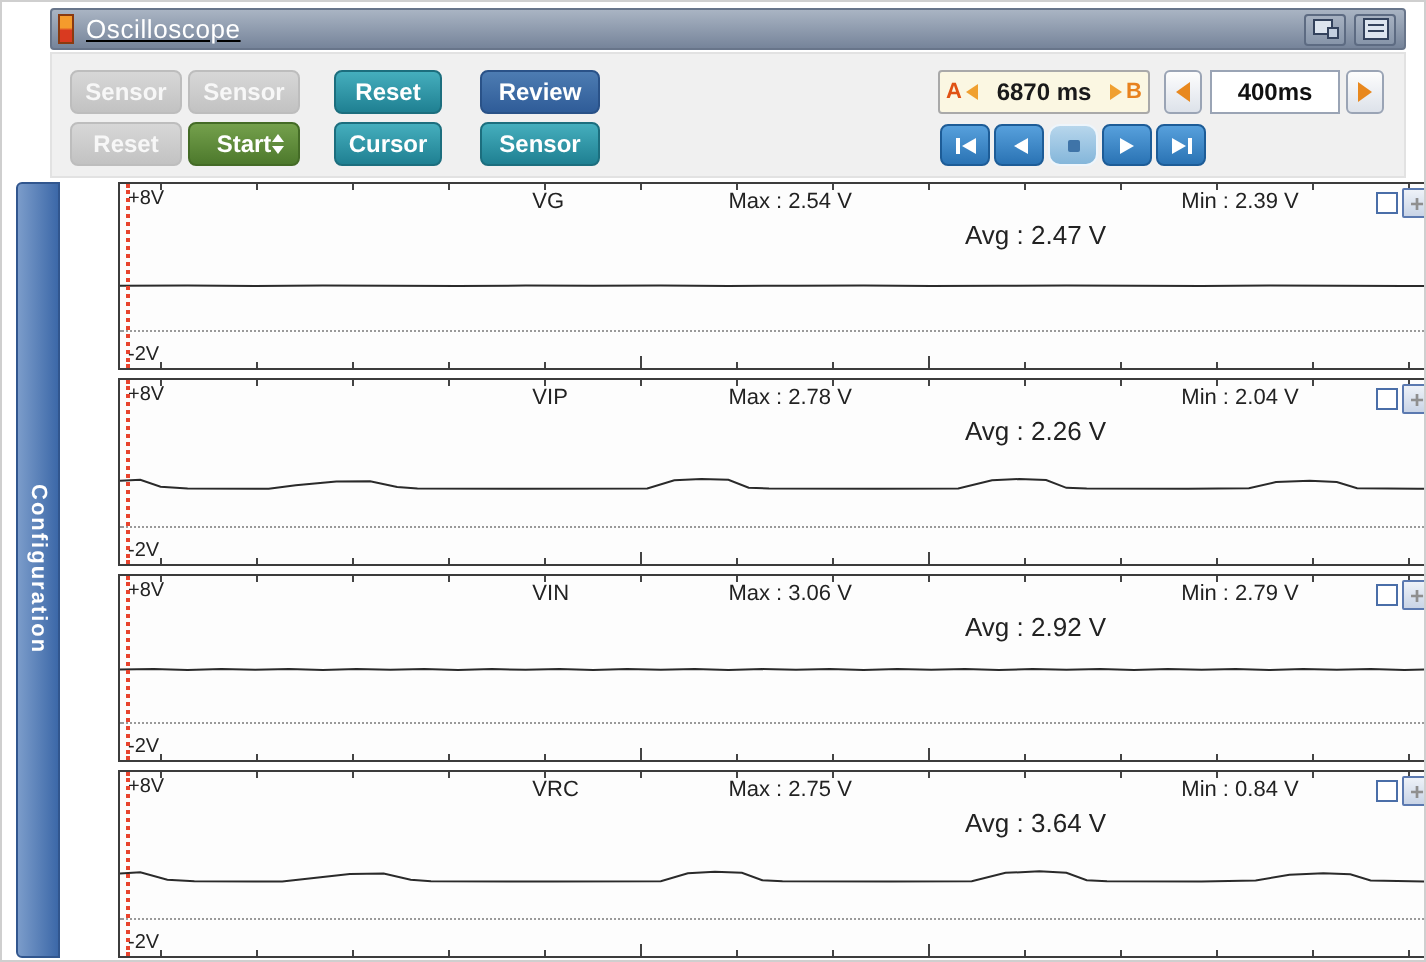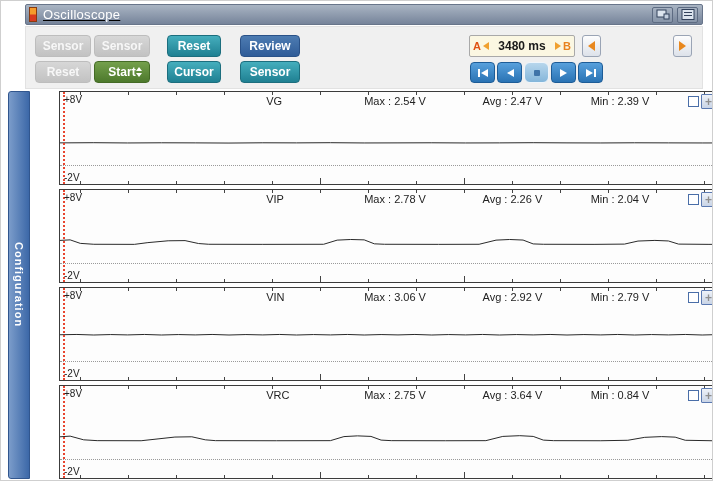--- a/index.html
+++ b/index.html
@@ -68,21 +68,21 @@
   .channels{position:absolute;left:30px;top:90px;width:678px;height:388px;display:flex;flex-direction:column;gap:4px;padding-left:28px;}
   .channel{position:relative;flex:1;background:#fdfdfd;border:1px solid #3c3c3c;box-sizing:border-box;overflow:hidden;}
   .wave{position:absolute;left:0;top:0;width:100%;height:100%;}
   .zero-line{position:absolute;left:0;right:0;top:79%;border-top:1px dotted #9a9a9a;}
   .cursor-a{position:absolute;left:3px;top:0;bottom:0;width:0;border-left:2px dotted #e8442e;}
   .cursor-b{position:absolute;right:8px;top:0;bottom:0;width:0;border-left:1px dashed #333;}
   .vtop{position:absolute;left:4px;top:2px;font-size:10px;color:#222;}
   .vbot{position:absolute;left:4px;bottom:1px;font-size:10px;color:#222;}
   .ch-name{position:absolute;left:30.5%;top:3px;font-size:11px;color:#222;}
   .ch-max{position:absolute;left:45%;top:3px;font-size:11px;color:#222;}
-  .ch-avg{position:absolute;left:62.5%;top:3px;font-size:11px;color:#222;}
+  .ch-avg{position:absolute;left:62.5%;top:18px;font-size:13px;color:#222;}
   .ch-min{position:absolute;left:78.5%;top:3px;font-size:11px;color:#222;}
   .b-label{position:absolute;right:10px;bottom:0px;font-size:10px;color:#222;}
   .ch-ctrls{position:absolute;right:3px;top:2px;display:flex;gap:2px;align-items:center;}
   .ck{width:11px;height:11px;background:#fff;border:1px solid #4a6ea8;box-sizing:border-box;cursor:pointer;}
   .cbtn{width:15px;height:15px;box-sizing:border-box;background:linear-gradient(#eef2f8,#c9d4e6);
     border:1px solid #5b79b0;color:#8f8f8f;font-weight:bold;font-size:12px;line-height:1;
     display:flex;align-items:center;justify-content:center;border-radius:1px;cursor:pointer;}
   .tick{position:absolute;width:1px;background:#444;}
 </style>
 </head>
@@ -123,28 +123,29 @@
           <i class="su"></i>
           <i class="sd"></i>
         </span>
     </div>
     <div class="btn teal r2 c3">Cursor</div>
     <div class="btn teal r2 c4">Sensor</div>
 
     <div class="ab-box">
       <span class="ab-a">A</span>
       <span class="tri l"></span>
-      <span class="ab-value">3480 ms</span>
+      <span class="ab-value">6870 ms</span>
       <span class="tri r"></span>
       <span class="ab-b">B</span>
     </div>
 
     <div class="step-btn step-prev">
       <span class="tri l"></span>
     </div>
+    <div class="interval">400ms</div>
     <div class="step-btn step-next">
       <span class="tri r"></span>
     </div>
 
     <div class="playback">
       <div class="pb">
         <svg width="16" height="12" viewBox="0 0 16 12">
           <rect x="3" y="2" width="2" height="8" fill="#fff"></rect>
             <path d="M13 2 L6 6 L13 10 Z" fill="#fff"></path>
         </svg>

